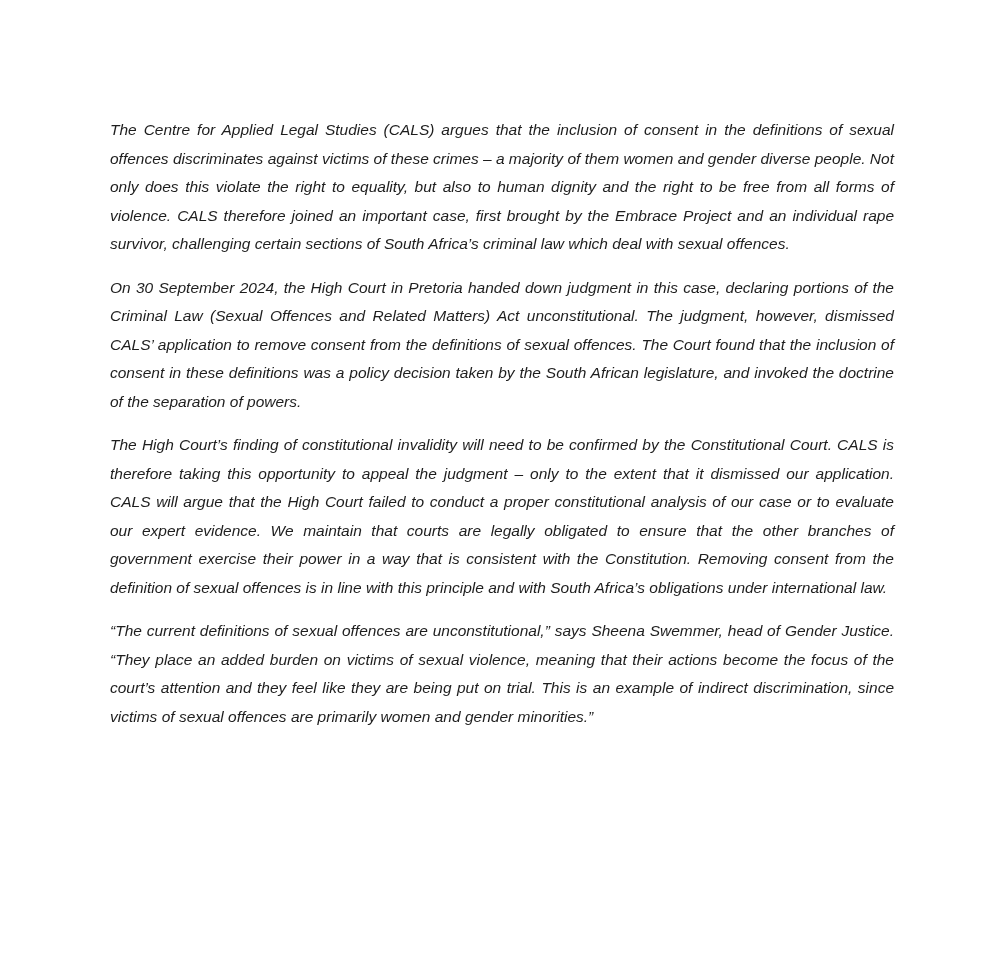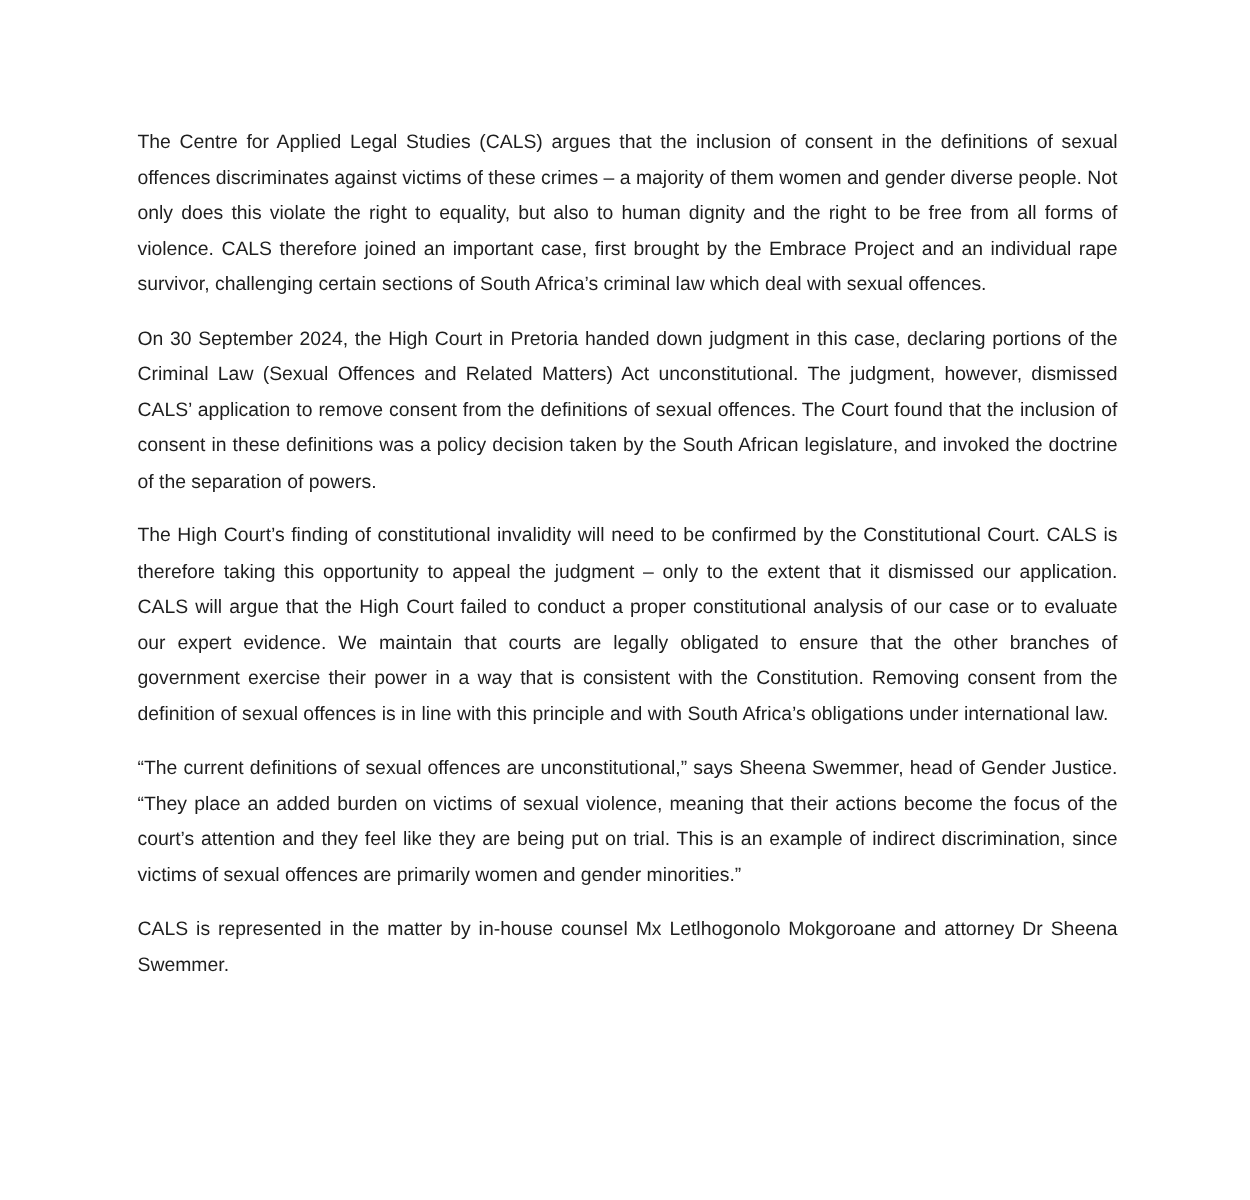--- a/index.html
+++ b/index.html
@@ -11,37 +11,37 @@
     position: relative;
     width: 1000px;
     height: 960px;
     background: #ffffff;
     box-sizing: border-box;
     overflow: hidden;
   }
   .text-block {
     position: absolute;
     left: 110px;
-    top: 100px;
+    top: 116px;
     width: 784px;
+    font-style: italic;
   }
   .para {
     font-family: "Liberation Sans", "DejaVu Sans", sans-serif;
     font-size: 15.5px;
     line-height: 28.5px;
     color: #1e1e1e;
     text-align: justify;
     margin: 0 0 15px 0;
     -webkit-font-smoothing: antialiased;
   }
 </style>
 </head>
 <body>
 
 <div class="page">
   <div class="text-block">
     <p class="para">The Centre for Applied Legal Studies (CALS) argues that the inclusion of consent in the definitions of sexual offences discriminates against victims of these crimes – a majority of them women and gender diverse people. Not only does this violate the right to equality, but also to human dignity and the right to be free from all forms of violence. CALS therefore joined an important case, first brought by the Embrace Project and an individual rape survivor, challenging certain sections of South Africa’s criminal law which deal with sexual offences.</p>
     <p class="para">On 30 September 2024, the High Court in Pretoria handed down judgment in this case, declaring portions of the Criminal Law (Sexual Offences and Related Matters) Act unconstitutional. The judgment, however, dismissed CALS’ application to remove consent from the definitions of sexual offences. The Court found that the inclusion of consent in these definitions was a policy decision taken by the South African legislature, and invoked the doctrine of the separation of powers.</p>
     <p class="para">The High Court’s finding of constitutional invalidity will need to be confirmed by the Constitutional Court. CALS is therefore taking this opportunity to appeal the judgment – only to the extent that it dismissed our application. CALS will argue that the High Court failed to conduct a proper constitutional analysis of our case or to evaluate our expert evidence. We maintain that courts are legally obligated to ensure that the other branches of government exercise their power in a way that is consistent with the Constitution. Removing consent from the definition of sexual offences is in line with this principle and with South Africa’s obligations under international law.</p>
     <p class="para">“The current definitions of sexual offences are unconstitutional,” says Sheena Swemmer, head of Gender Justice. “They place an added burden on victims of sexual violence, meaning that their actions become the focus of the court’s attention and they feel like they are being put on trial. This is an example of indirect discrimination, since victims of sexual offences are primarily women and gender minorities.”</p>
-    <p class="para">CALS is represented in the matter by in-house counsel Mx Letlhogonolo Mokgoroane and attorney Dr Sheena Swemmer.</p>
   </div>
 </div>
 
 </body></html>

